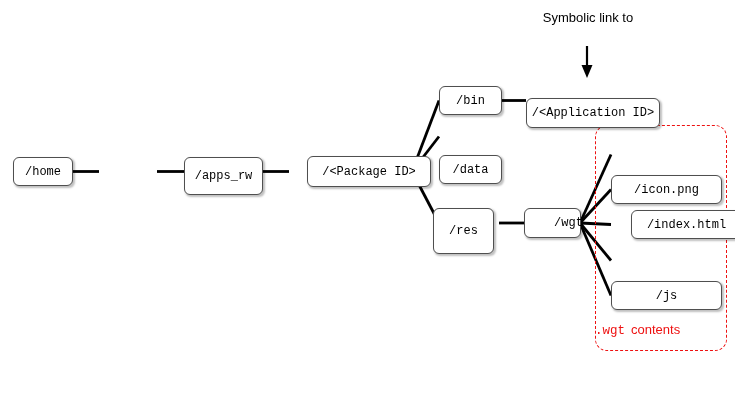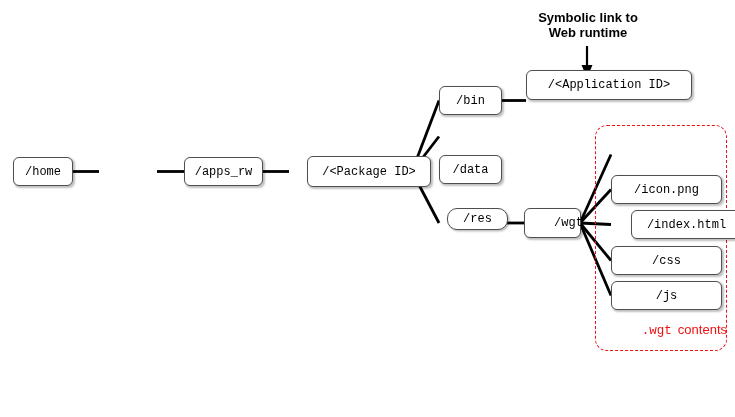--- a/index.html
+++ b/index.html
@@ -37,21 +37,21 @@
     color: #000000;
     white-space: nowrap;
     z-index: 2;
   }
   .annotation {
     position: absolute;
     left: 508px;
     top: 10px;
     width: 160px;
     text-align: center;
-    font-weight: bold;
+    font-weight: normal;
     font-size: 13px;
     line-height: 15px;
     color: #000000;
     z-index: 2;
   }
   .wgt-group {
     position: absolute;
     left: 595px;
     top: 125px;
     width: 132px;
@@ -59,21 +59,21 @@
     box-sizing: border-box;
     border: 1.6px dashed var(--red-color, #ee1111);
     border-radius: 12px;
     z-index: 1;
   }
   .wgt-group-label {
     position: absolute;
     left: 595px;
     top: 322px;
     width: 132px;
-    text-align: right;
+    text-align: left;
     font-size: 13px;
     color: var(--red-color, #ee1111);
     z-index: 2;
     white-space: nowrap;
   }
   .wgt-group-label .mono {
     font-family: "Liberation Mono", "DejaVu Sans Mono", monospace;
     font-size: 12.5px;
   }
   .wgt-group-label .sans {
@@ -109,34 +109,32 @@
     </g>
 
     <g>
       <line x1="587" y1="46" x2="587" y2="68" stroke="var(--line-color, #000)" stroke-width="2.2"></line>
       <polygon points="587,78 581.5,65 592.5,65" fill="var(--line-color, #000)"></polygon>
     </g>
   </svg>
 
   <div class="annotation">
     <div>Symbolic link to</div>
-    <div>Web runtime</div>
   </div>
 
   <div class="wgt-group"></div>
   <div class="wgt-group-label">
     <span class="mono">.wgt</span><span class="sans">contents</span>
   </div>
 
   <div class="node" style="left:13px;  top:157px; width:60px;  height:29px;">/home</div>
-  <div class="node" style="left:184px; top:157px; width:79px;  height:29px;">/apps_rw</div>
+  <div class="node" style="left:184px; top:157px; width:79px;  height:38px;">/apps_rw</div>
   <div class="node" style="left:289px; top:156px; width:124px; height:31px;margin-left:18px;">/&lt;Package ID&gt;</div>
   <div class="node" style="left:439px; top:86px;  width:63px;  height:29px;">/bin</div>
   <div class="node" style="left:439px; top:122px; width:63px;  height:29px;margin-top:33px;">/data</div>
-  <div class="node" style="left:447px; top:208px; width:61px;  height:22px;border-radius:10px;">/res</div>
-  <div class="node" style="left:526px; top:70px;  width:166px; height:30px;">/&lt;Application ID&gt;</div>
+  <div class="node" style="left:433px; top:208px; width:61px;  height:46px;">/res</div>
+  <div class="node" style="left:526px; top:98px;  width:134px; height:30px;">/&lt;Application ID&gt;</div>
   <div class="node" style="left:524px; top:208px; width:57px;  height:30px;padding-left:32px;">/wgt</div>
   <div class="node" style="left:611px; top:175px; width:111px; height:29px;">/icon.png</div>
   <div class="node" style="left:631px; top:210px; width:111px; height:29px;">/index.html</div>
-  <div class="node" style="left:611px; top:246px; width:111px; height:29px;">/css</div>
   <div class="node" style="left:611px; top:281px; width:111px; height:29px;">/js</div>
 
 </div>
 
 </body></html>

